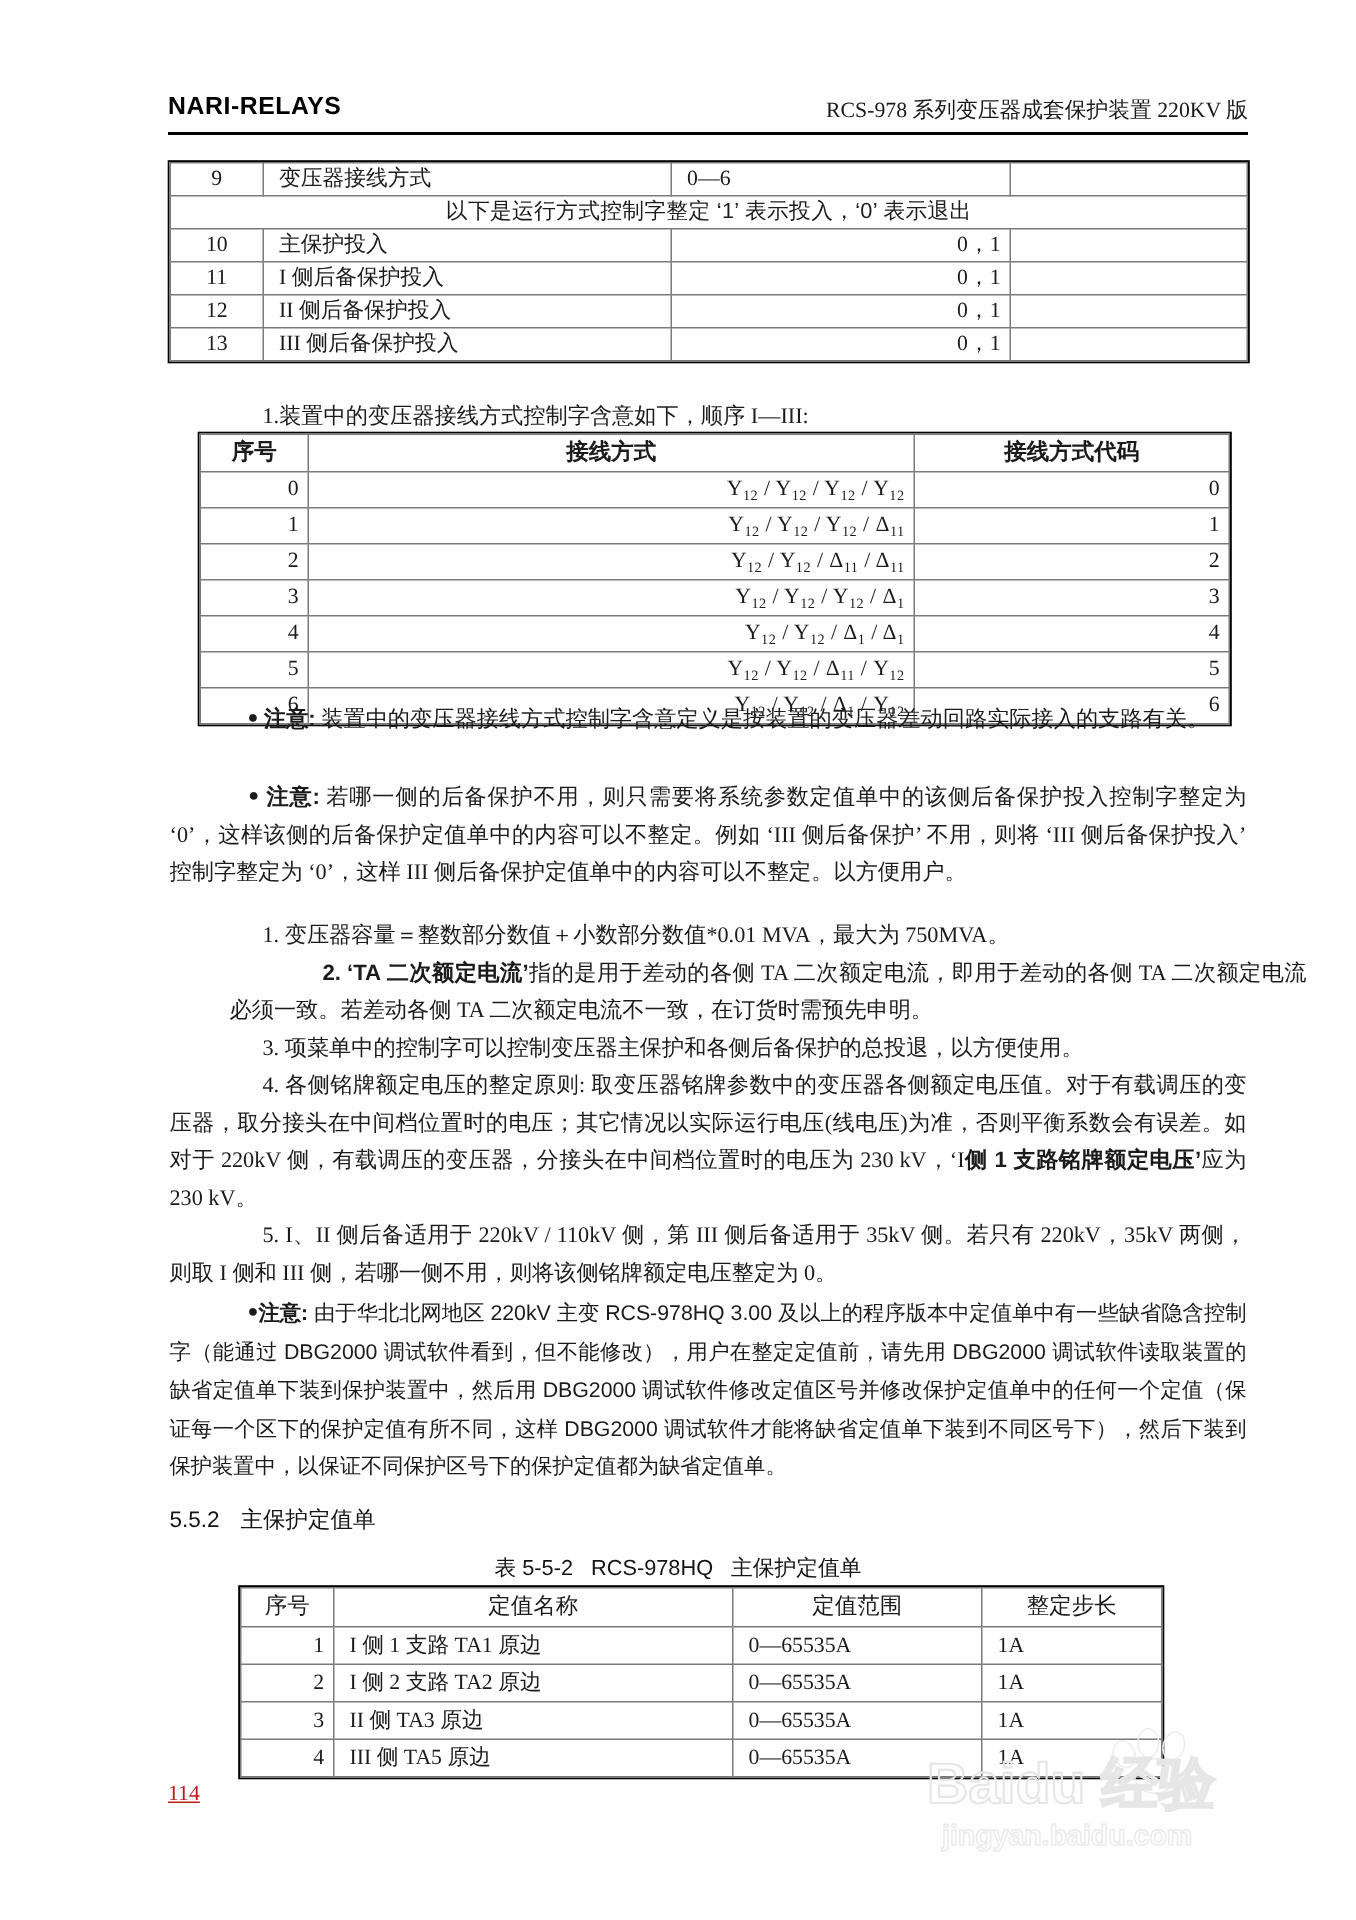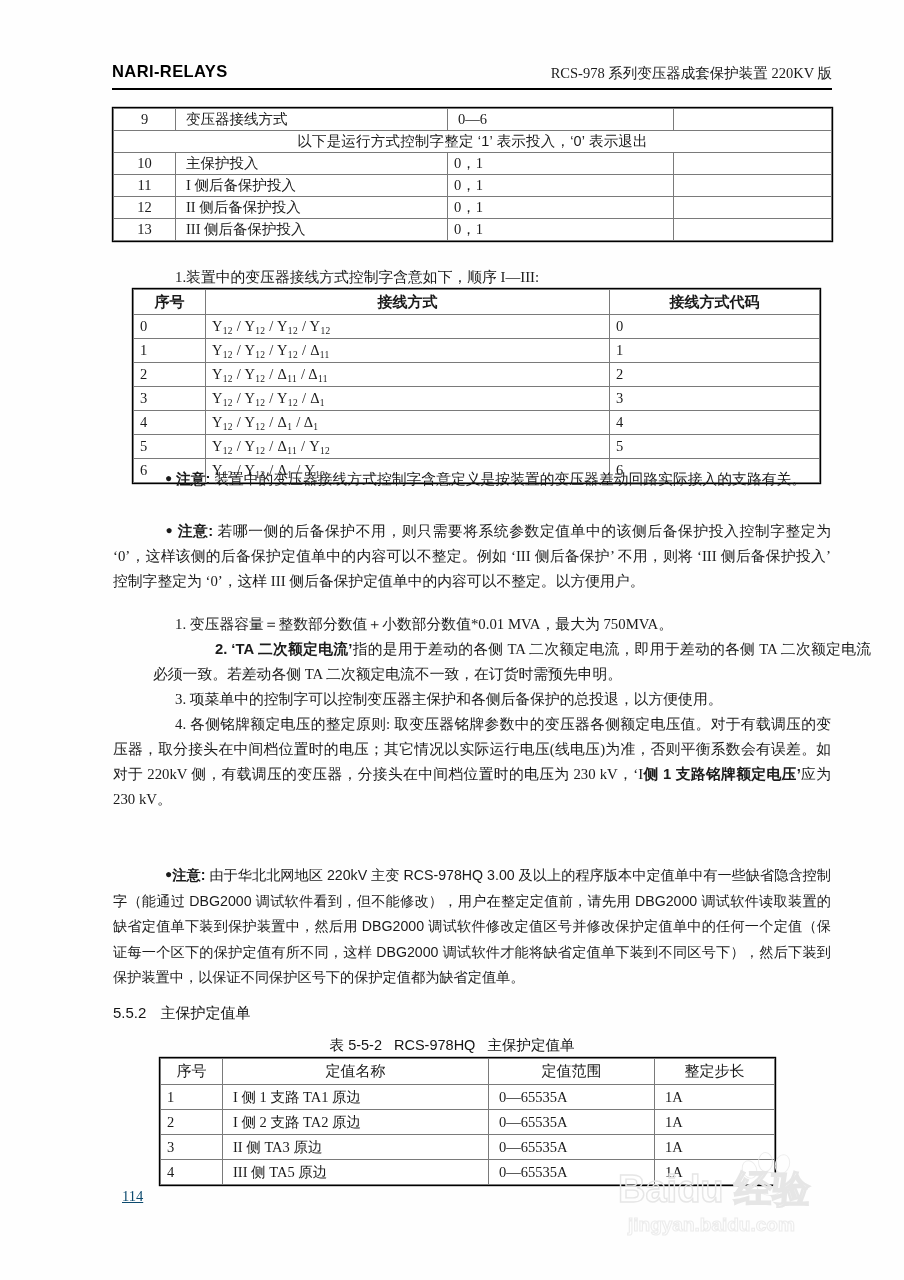--- a/index.html
+++ b/index.html
@@ -73,21 +73,21 @@
     border: 1px solid #7a7a7a;
     padding: 2px 6px;
     font-weight: normal;
     line-height: 1.15;
     vertical-align: middle;
     height: 22px;
     box-sizing: border-box;
   }
   .doc-table .c-idx { text-align: center; }
   .doc-table .c-left { text-align: left; padding-left: 10px; }
-  .doc-table .c-center { text-align: left; }
+  .doc-table .c-center { text-align: right; }
   .outer-frame {
     box-shadow: 0 0 0 1.2px #000;
   }
 
   
   #table-controlwords {
     left: 113px;
     top: 108px;
     width: 718px;
   }
@@ -199,24 +199,24 @@
   #table-main-settings thead td {
     text-align: center;
     height: 26px;
     font-size: 15px;
   }
   #table-main-settings td { height: 25px; }
 
   
   .page-number {
     position: absolute;
-    left: 122px;
+    left: 112px;
     top: 1188px;
     font-size: 14.5px;
-    color: #0c4a6e;
+    color: #b91c1c;
     text-decoration: underline;
   }
 
   
   .watermark {
     position: absolute;
     left: 612px;
     top: 1150px;
     width: 280px;
     height: 110px;
@@ -396,20 +396,23 @@
   </div>
 
   <div class="para" id="item-3">
     <span class="ind" style="width:62px"></span><span>3. 项菜单中的控制字可以控制变压器主保护和各侧后备保护的总投退，以方便使用。</span>
   </div>
 
   <div class="para" id="item-4">
     <span class="ind" style="width:62px"></span><span>4. 各侧铭牌额定电压的整定原则: 取变压器铭牌参数中的变压器各侧额定电压值。对于有载调压的变压器，取分接头在中间档位置时的电压；其它情况以实际运行电压(线电压)为准，否则平衡系数会有误差。如对于 220kV 侧，有载调压的变压器，分接头在中间档位置时的电压为 230 kV，‘I</span><span class="b sans">侧 1 支路铭牌额定电压’</span><span>应为 230 kV。</span>
   </div>
 
+  <div class="para" id="item-5">
+    <span class="ind" style="width:62px"></span><span>5. I、II 侧后备适用于 220kV / 110kV 侧，第 III 侧后备适用于 35kV 侧。若只有 220kV，35kV 两侧，则取 I 侧和 III 侧，若哪一侧不用，则将该侧铭牌额定电压整定为 0。</span>
+  </div>
 
   <div class="para sans-note" id="note-3">
     <span class="ind" style="width:52px"></span><span class="bullet">●</span><span class="b">注意:</span>
     <span>由于华北北网地区 220kV 主变 RCS-978HQ 3.00 及以上的程序版本中定值单中有一些缺省隐含控制字（能通过 DBG2000 调试软件看到，但不能修改），用户在整定定值前，请先用 DBG2000 调试软件读取装置的缺省定值单下装到保护装置中，然后用 DBG2000 调试软件修改定值区号并修改保护定值单中的任何一个定值（保证每一个区下的保护定值有所不同，这样 DBG2000 调试软件才能将缺省定值单下装到不同区号下），然后下装到保护装置中，以保证不同保护区号下的保护定值都为缺省定值单。</span>
   </div>
 
   <div class="section-heading">
     <span class="num">5.5.2</span><span>主保护定值单</span>
   </div>
 

